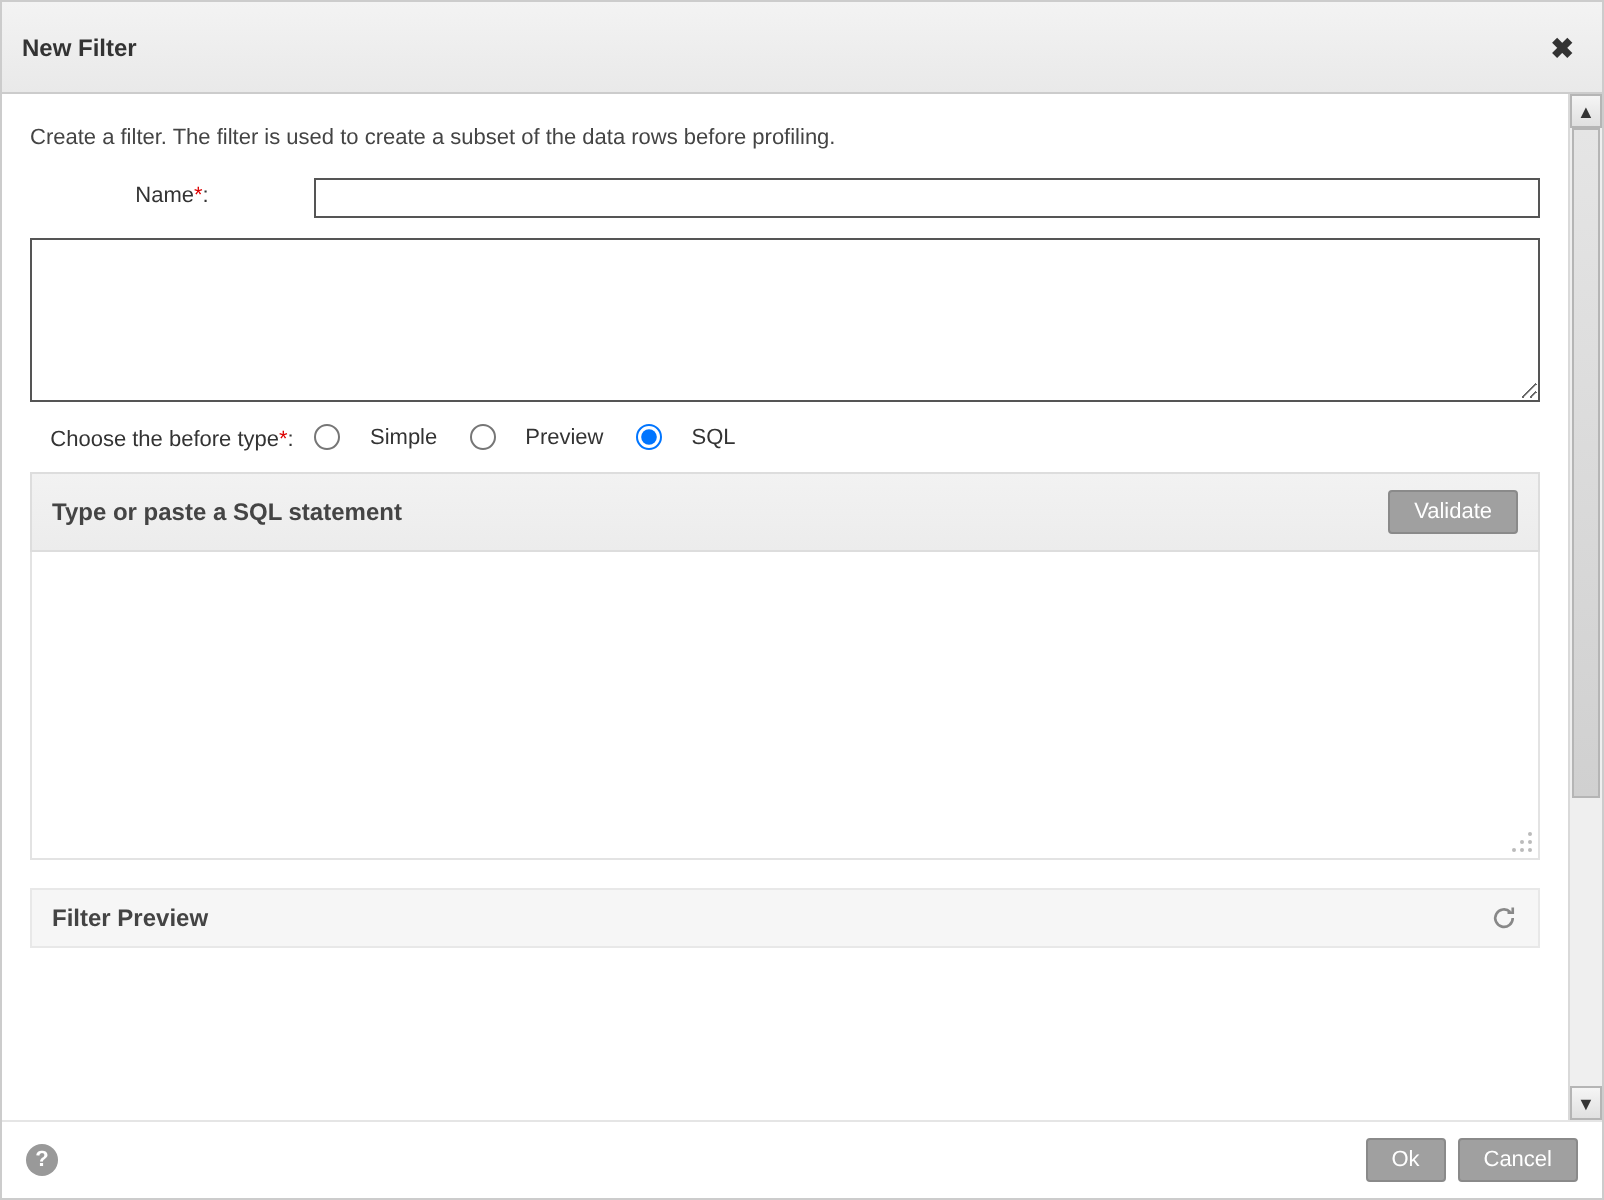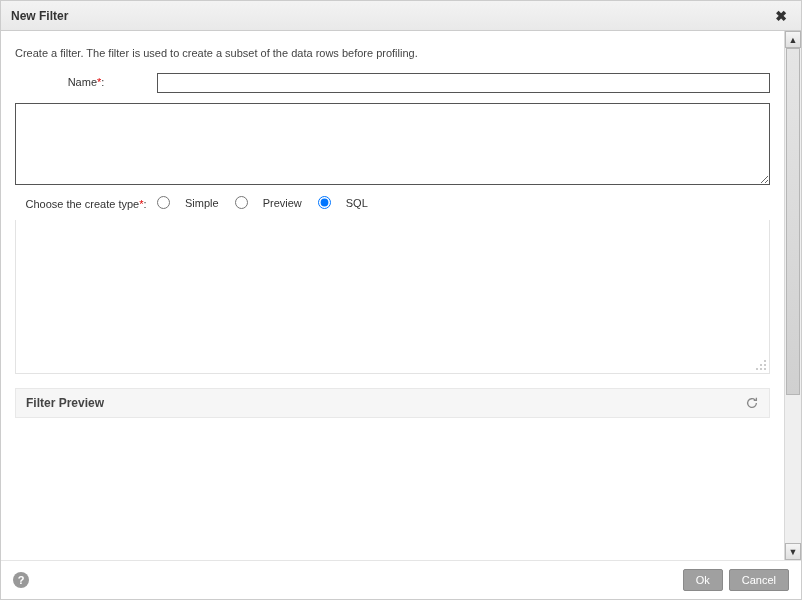--- a/index.html
+++ b/index.html
@@ -16,21 +16,21 @@
 .dialog {
   width: 802px;
   height: 600px;
   border: 1px solid #ccc;
   display: flex;
   flex-direction: column;
 }
 .titlebar {
   background: linear-gradient(#f3f3f3, #e9e9e9);
   border-bottom: 1px solid #ccc;
-  height: 30px;
+  height: 46px;
   display: flex;
   align-items: center;
   padding: 0 10px;
 }
 .titlebar .title {
   font-weight: bold;
   font-size: 12px;
   color: #333;
   flex: 1;
 }
@@ -228,38 +228,42 @@
         </div>
         <input type="text" class="text-input" value="" style="">
       </div>
 
       <div class="form-row">
         <textarea class="textarea" style=""></textarea>
       </div>
 
       <div class="form-row">
         <div class="form-label">
-          <span>Choose the create type</span><span class="req">*</span>:
+          <span>Choose the before type</span><span class="req">*</span>:
         </div>
         <div class="radios">
           <label>
             <input type="radio" name="ftype" style="">
             <span>Simple</span>
           </label>
           <label>
             <input type="radio" name="ftype" style="">
             <span>Preview</span>
           </label>
           <label>
             <input type="radio" name="ftype" checked="" style="">
             <span>SQL</span>
           </label>
         </div>
       </div>
 
+      <div class="section-head">
+        <span class="sh-title">Type or paste a SQL statement</span>
+        <button class="btn">Validate</button>
+      </div>
       <div class="sql-area">
         <svg class="resize-handle" viewBox="0 0 12 12">
           <circle cx="10" cy="2" r="1" fill="currentColor"></circle>
           <circle cx="6" cy="6" r="1" fill="currentColor"></circle>
           <circle cx="10" cy="6" r="1" fill="currentColor"></circle>
           <circle cx="2" cy="10" r="1" fill="currentColor"></circle>
           <circle cx="6" cy="10" r="1" fill="currentColor"></circle>
           <circle cx="10" cy="10" r="1" fill="currentColor"></circle>
         </svg>
       </div>

